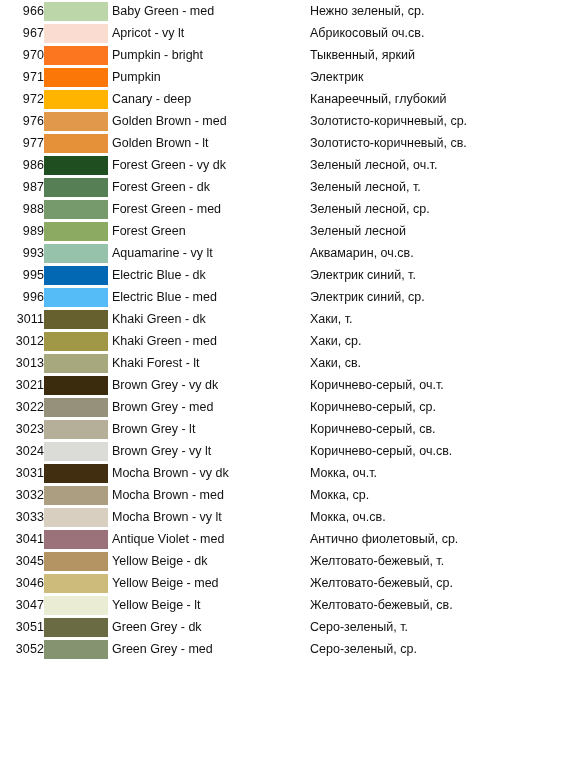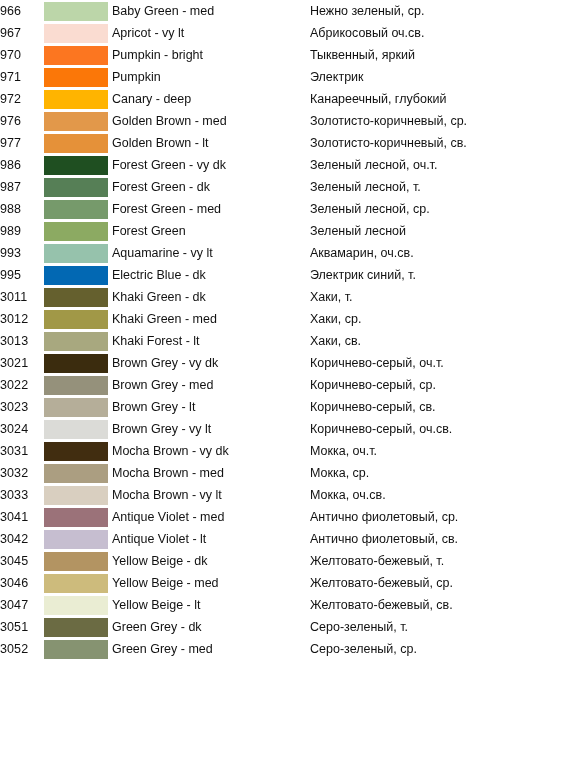--- a/index.html
+++ b/index.html
@@ -27,20 +27,21 @@
     padding: 0;
     margin: 0;
     vertical-align: middle;
     font-size: 12.5px;
     line-height: 22px;
     white-space: nowrap;
     overflow: hidden;
   }
   td.col-code {
     width: 44px;
+    text-align: right;
     padding-right: 8px;
     box-sizing: border-box;
     font-size: 12.5px;
     letter-spacing: 0.1px;
   }
   td.col-swatch {
     width: 68px;
     padding: 0 4px 0 0;
     box-sizing: border-box;
   }
@@ -165,20 +166,28 @@
       </tr>
       <tr class="color-row">
         <td class="col-code">995</td>
         <td class="col-swatch">
           <span class="swatch" style="background-color: rgb(2, 104, 179);"></span>
         </td>
         <td class="col-name-en">Electric Blue - dk</td>
         <td class="col-name-ru">Электрик синий, т.</td>
       </tr>
       <tr class="color-row">
+        <td class="col-code">996</td>
+        <td class="col-swatch">
+          <span class="swatch" style="background-color: rgb(85, 188, 247);"></span>
+        </td>
+        <td class="col-name-en">Electric Blue - med</td>
+        <td class="col-name-ru">Электрик синий, ср.</td>
+      </tr>
+      <tr class="color-row">
         <td class="col-code">3011</td>
         <td class="col-swatch">
           <span class="swatch" style="background-color: rgb(101, 96, 46);"></span>
         </td>
         <td class="col-name-en">Khaki Green - dk</td>
         <td class="col-name-ru">Хаки, т.</td>
       </tr>
       <tr class="color-row">
         <td class="col-code">3012</td>
         <td class="col-swatch">
@@ -251,28 +260,20 @@
         <td class="col-name-en">Mocha Brown - vy lt</td>
         <td class="col-name-ru">Мокка, оч.св.</td>
       </tr>
       <tr class="color-row">
         <td class="col-code">3041</td>
         <td class="col-swatch">
           <span class="swatch" style="background-color: rgb(155, 114, 121);"></span>
         </td>
         <td class="col-name-en">Antique Violet - med</td>
         <td class="col-name-ru">Антично фиолетовый, ср.</td>
-      </tr>
-      <tr class="color-row">
-        <td class="col-code">3042</td>
-        <td class="col-swatch">
-          <span class="swatch" style="background-color: rgb(198, 190, 208);"></span>
-        </td>
-        <td class="col-name-en">Antique Violet - lt</td>
-        <td class="col-name-ru">Антично фиолетовый, св.</td>
       </tr>
       <tr class="color-row">
         <td class="col-code">3045</td>
         <td class="col-swatch">
           <span class="swatch" style="background-color: rgb(179, 148, 98);"></span>
         </td>
         <td class="col-name-en">Yellow Beige - dk</td>
         <td class="col-name-ru">Желтовато-бежевый, т.</td>
       </tr>
       <tr class="color-row">

